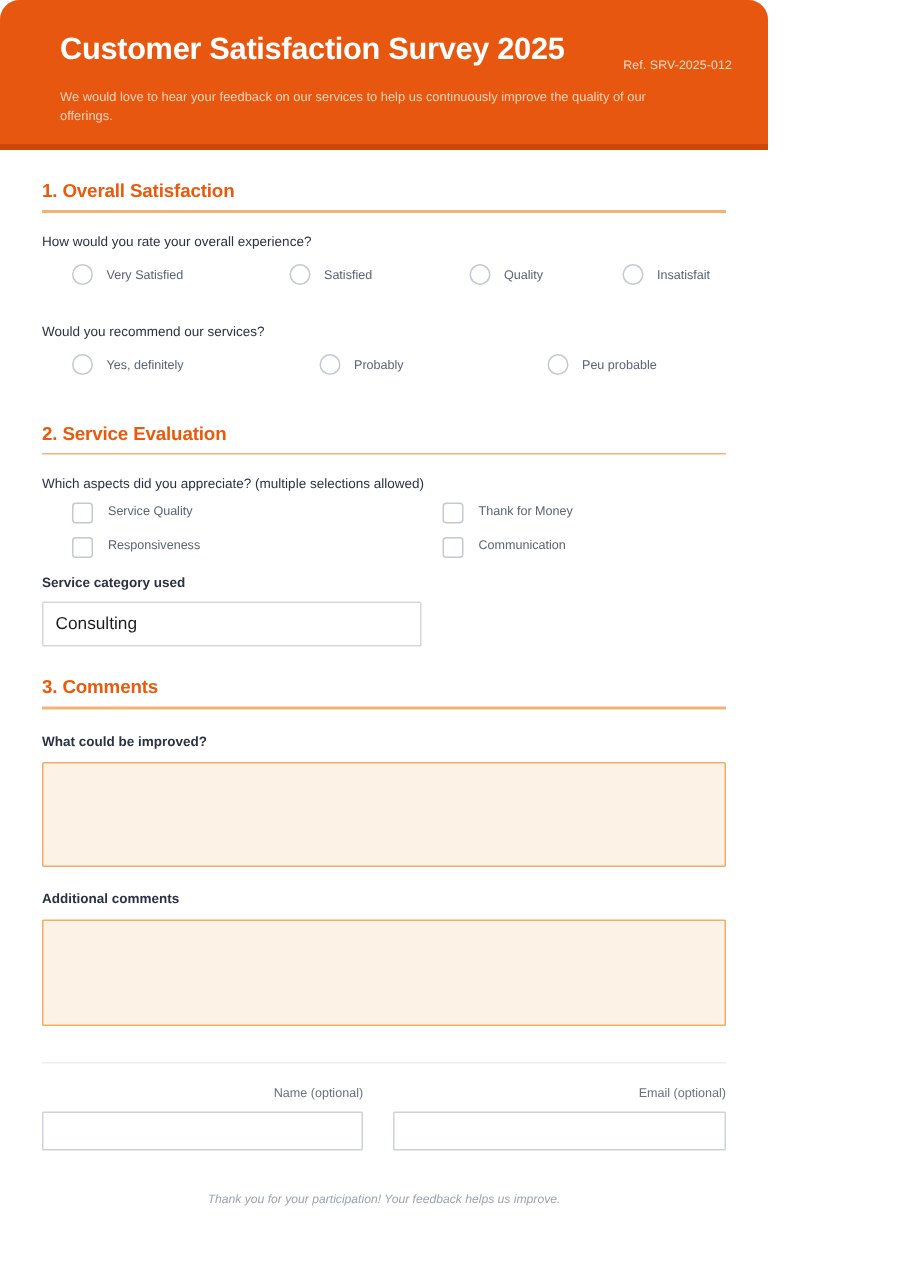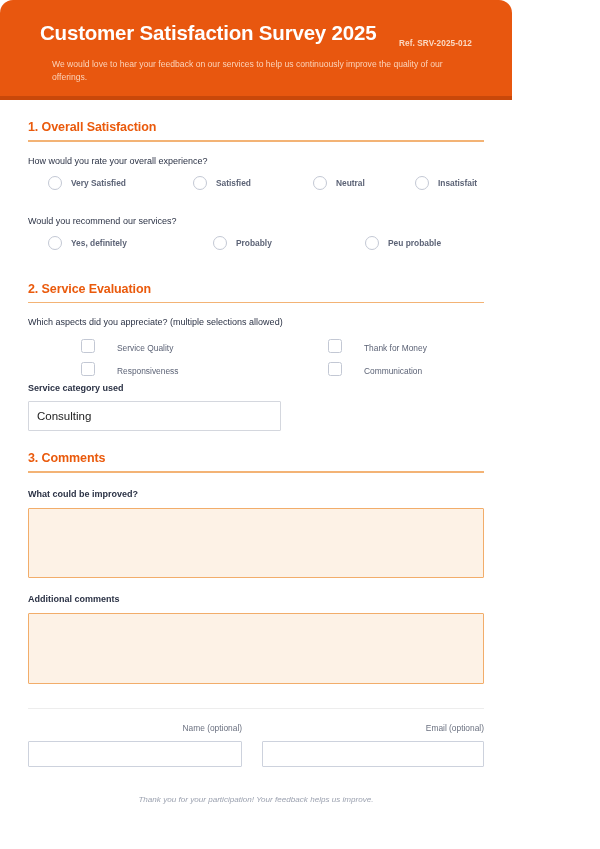--- a/index.html
+++ b/index.html
@@ -29,29 +29,28 @@
   .header-title {
     margin: 0;
     font-size: 20.5px;
     font-weight: bold;
     color: #ffffff;
     letter-spacing: -0.2px;
     line-height: 1.1;
   }
   .header-ref {
     position: absolute;
-    right: 40px;
+    right: 24px;
     top: 39px;
     font-size: 8.2px;
     color: #fbd9c2;
     letter-spacing: 0.1px;
-    font-weight: bold;
   }
   .header-sub {
-    margin: 13px 0 0 12px;
+    margin: 13px 0 0 0;
     font-size: 8.6px;
     line-height: 1.55;
     color: #fbd4bb;
     max-width: 410px;
   }
 
   
   .body {
     padding: 0 28px;
   }
@@ -76,21 +75,20 @@
     font-size: 9px;
     font-weight: normal;
     color: #2b3245;
   }
 
   
   .radio-row {
     position: relative;
     height: 30px;
     margin-top: 6px;
-    font-weight: bold;
   }
   .radio-opt {
     position: absolute;
     top: 0;
     display: flex;
     align-items: center;
     gap: 9px;
     height: 22px;
   }
   .radio-dot {
@@ -108,24 +106,23 @@
 
   
   .check-grid {
     position: relative;
     margin-top: 8px;
     height: 48px;
   }
   .check-opt {
     position: absolute;
     display: flex;
-    align-items: flex-end;
-    gap: 22px;
+    align-items: flex-start;
+    gap: 10px;
     height: 18px;
-    margin-left: 33px;
   }
   .check-box {
     width: 14px; height: 14px;
     border: 1.2px solid #c3c8d4;
     border-radius: 2.5px;
     background: #ffffff;
     flex: 0 0 auto;
   }
   .check-label {
     font-size: 8.4px;
@@ -228,21 +225,21 @@
         <div class="radio-opt" style="left:20px;">
           <span class="radio-dot"></span>
           <span class="radio-label">Very Satisfied</span>
         </div>
         <div class="radio-opt" style="left:165px;">
           <span class="radio-dot"></span>
           <span class="radio-label">Satisfied</span>
         </div>
         <div class="radio-opt" style="left:285px;">
           <span class="radio-dot"></span>
-          <span class="radio-label">Neutral</span>
+          <span class="radio-label">Quality</span>
         </div>
         <div class="radio-opt" style="left:387px;">
           <span class="radio-dot"></span>
           <span class="radio-label">Insatisfait</span>
         </div>
       </div>
 
       <div class="question">Would you recommend our services?</div>
       <div class="radio-row">
         <div class="radio-opt" style="left:20px;">

